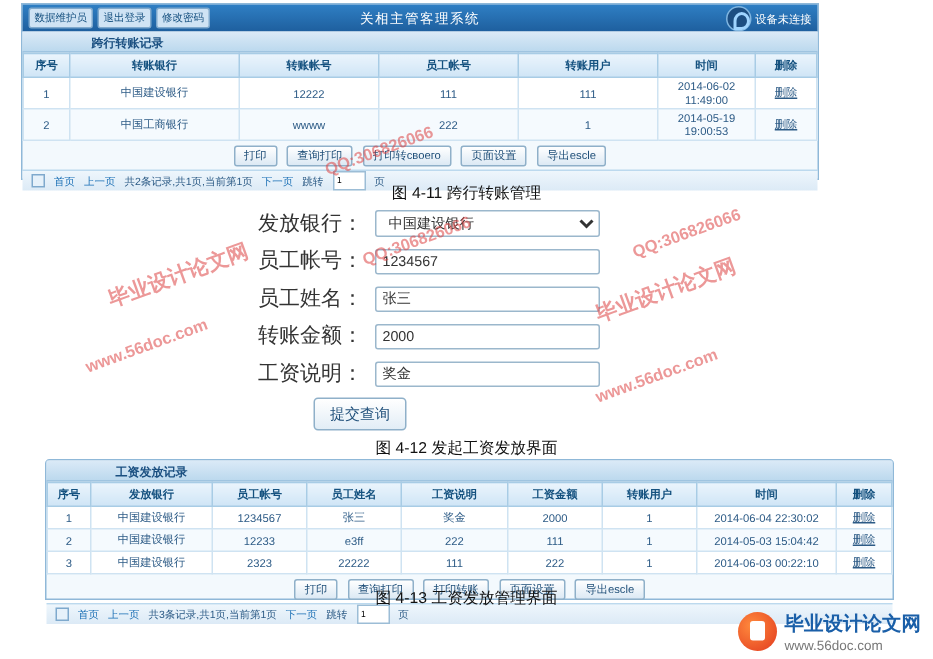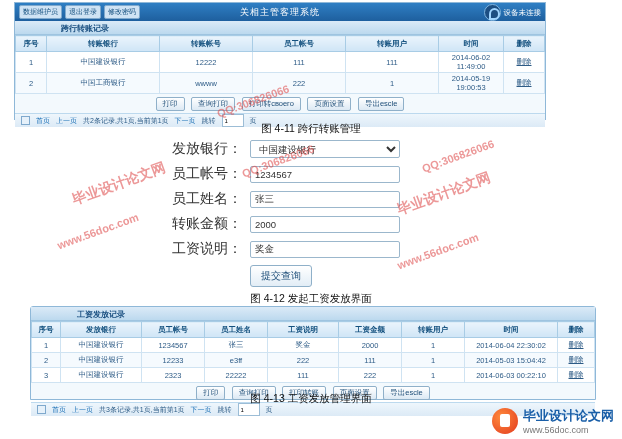--- a/index.html
+++ b/index.html
@@ -34,21 +34,21 @@
   .pager a{color:#1a6fb5;text-decoration:none;}
   .pager input{width:16px;height:9px;font-size:6px;border:1px solid #9cbdd6;}
   .pager .sq{display:inline-block;width:7px;height:7px;border:1px solid #7fa9cd;background:#e6f1fa;}
 
   
   #formwrap{position:absolute;left:150px;top:140px;width:330px;height:150px;}
   .frow{display:flex;align-items:center;justify-content:flex-start;margin-bottom:7px;}
   .flabel{width:92px;text-align:right;font-size:14px;color:#333;padding-right:8px;}
   .finput{width:150px;height:17px;border:1px solid #9bb7cc;border-radius:2px;background:#fff;font-size:9.5px;color:#333;padding:0 4px;box-sizing:border-box;line-height:16px;}
   select.finput{height:18px;}
-  .submitrow{margin-left:100px;}
+  .submitrow{margin-left:59px;}
   .submitbtn{font-size:10px;padding:3px 10px;border:1px solid #8fb0c9;border-radius:3px;background:linear-gradient(#ffffff,#e2edf6);color:#23527c;}
 
   
   .cap{position:absolute;width:100%;text-align:center;font-size:10.5px;color:#111;}
 
   
   #app2{left:30px;top:306px;width:566px;height:94px;border:1px solid #8fb8d8;background:#f3f9fd;border-radius:3px 3px 0 0;}
 
   
   .wm{position:absolute;color:#d44;font-weight:bold;transform:rotate(-20deg);opacity:.55;white-space:nowrap;pointer-events:none;}

